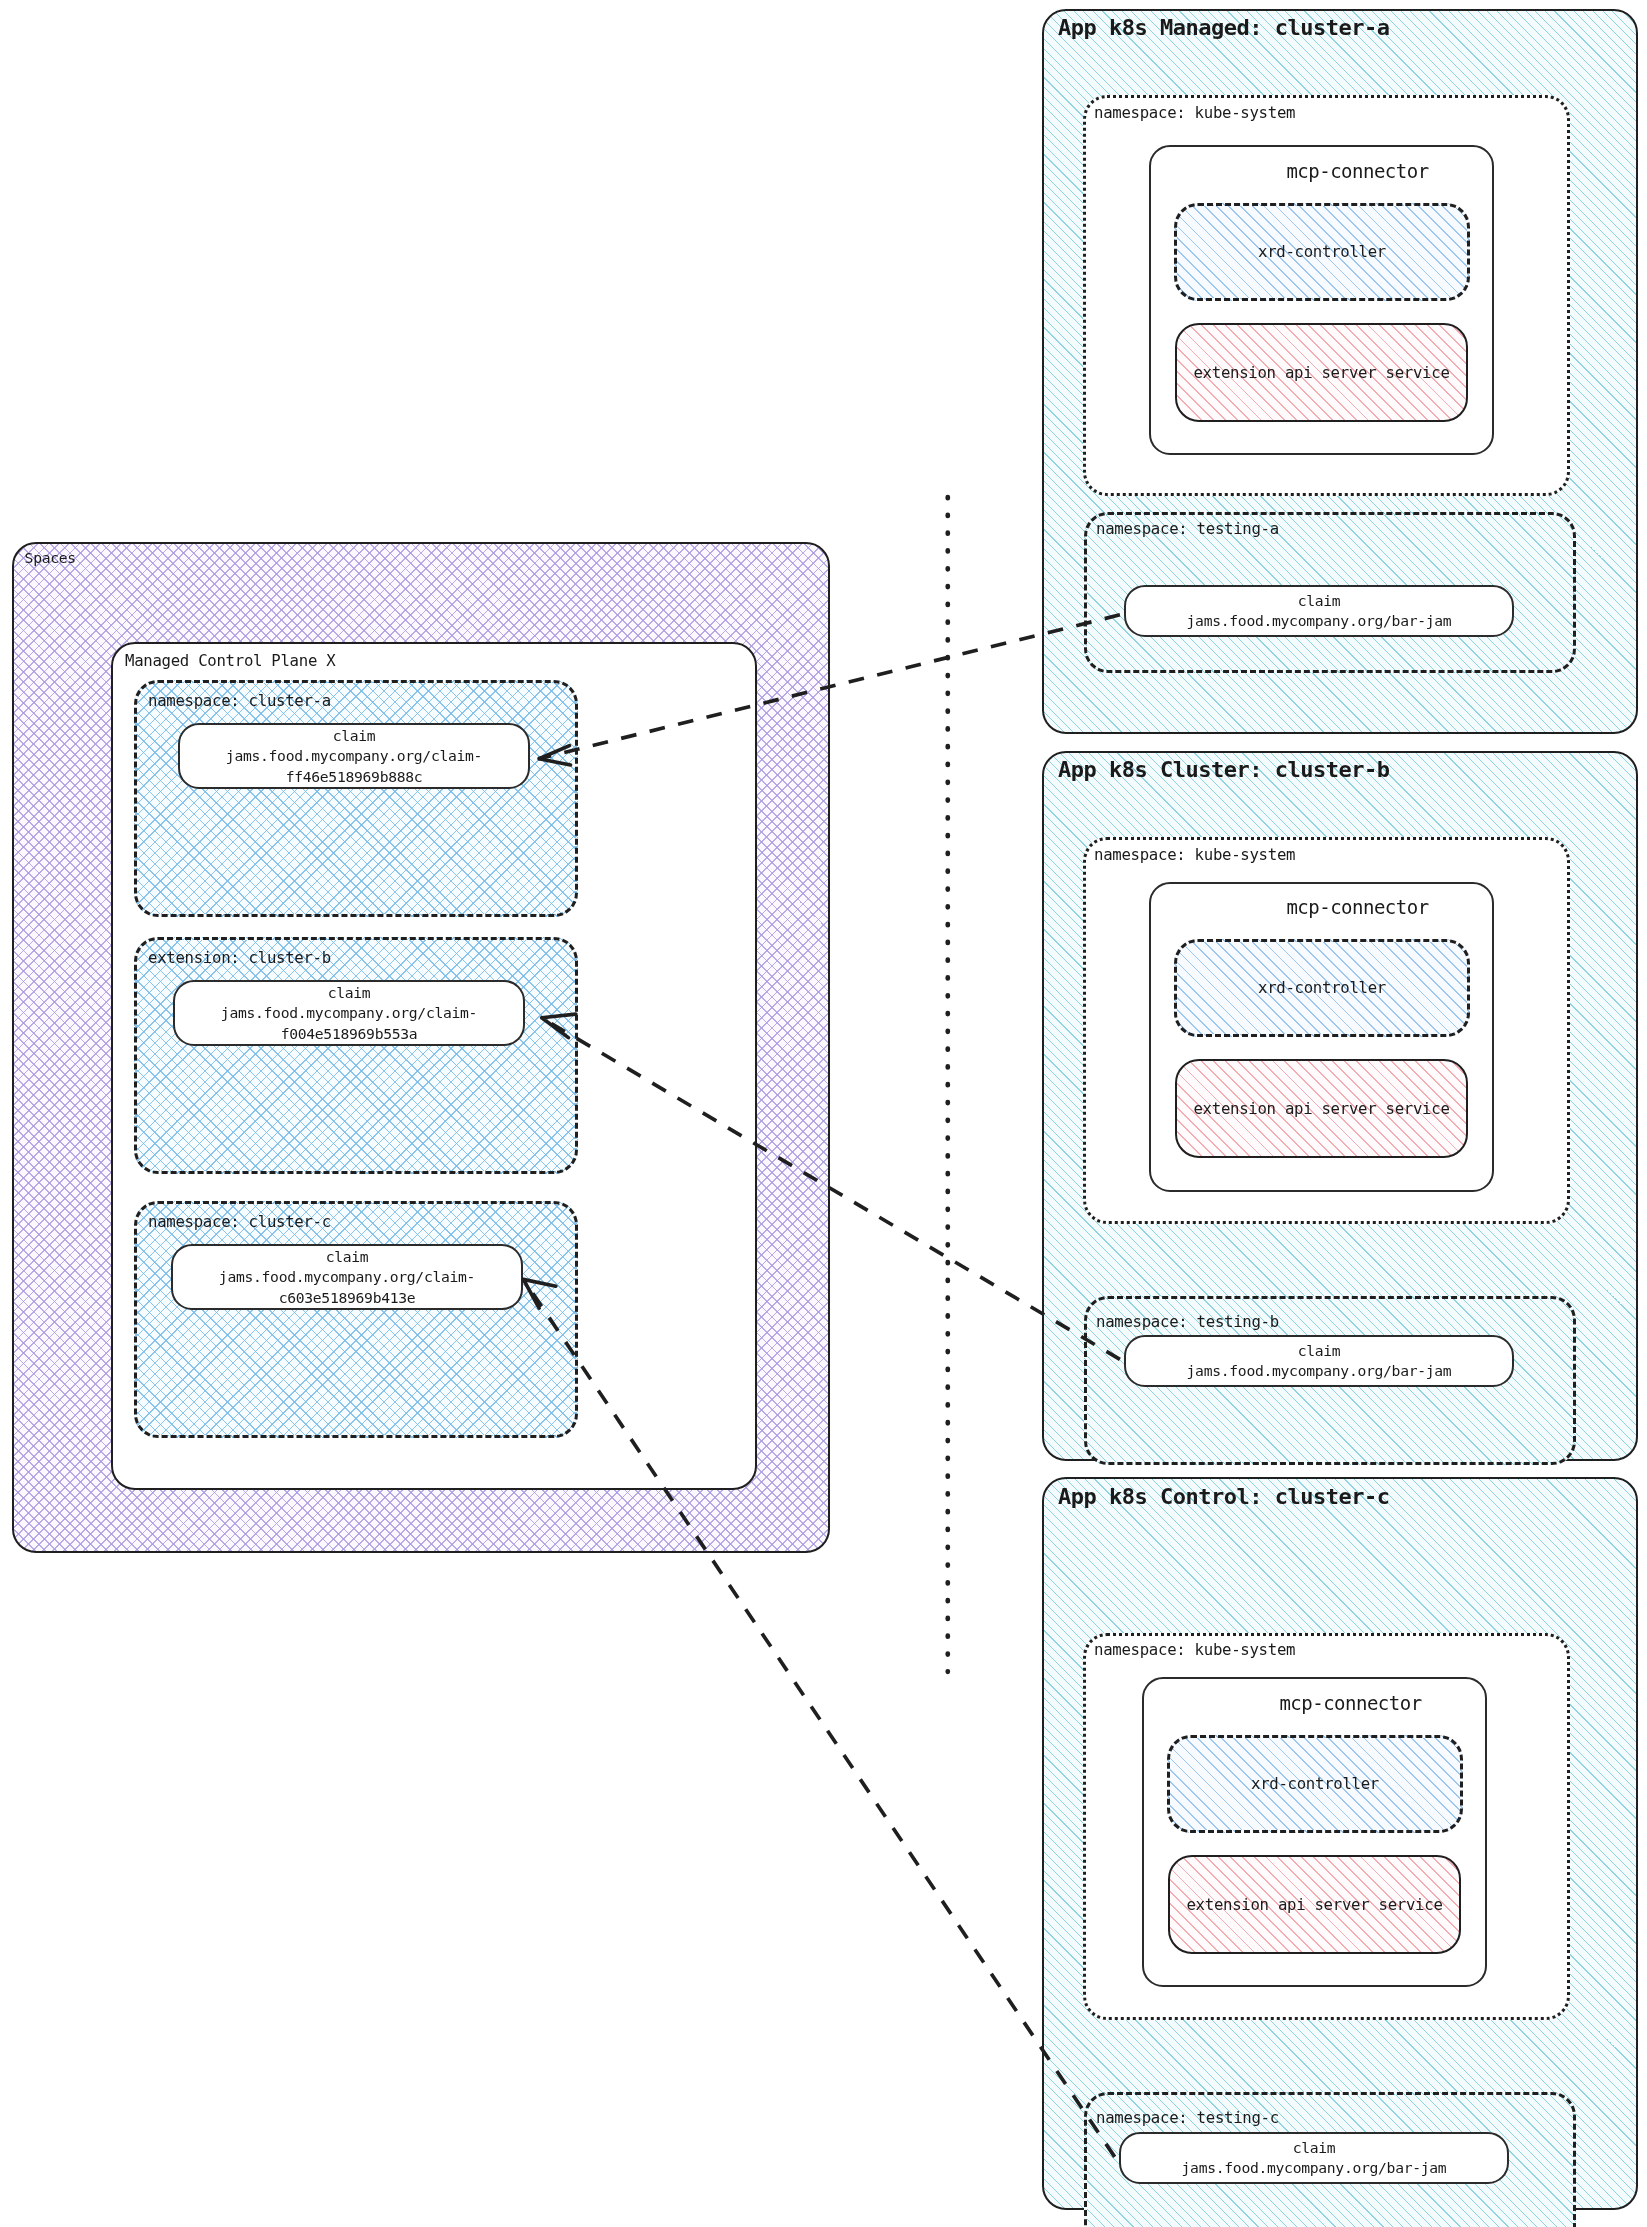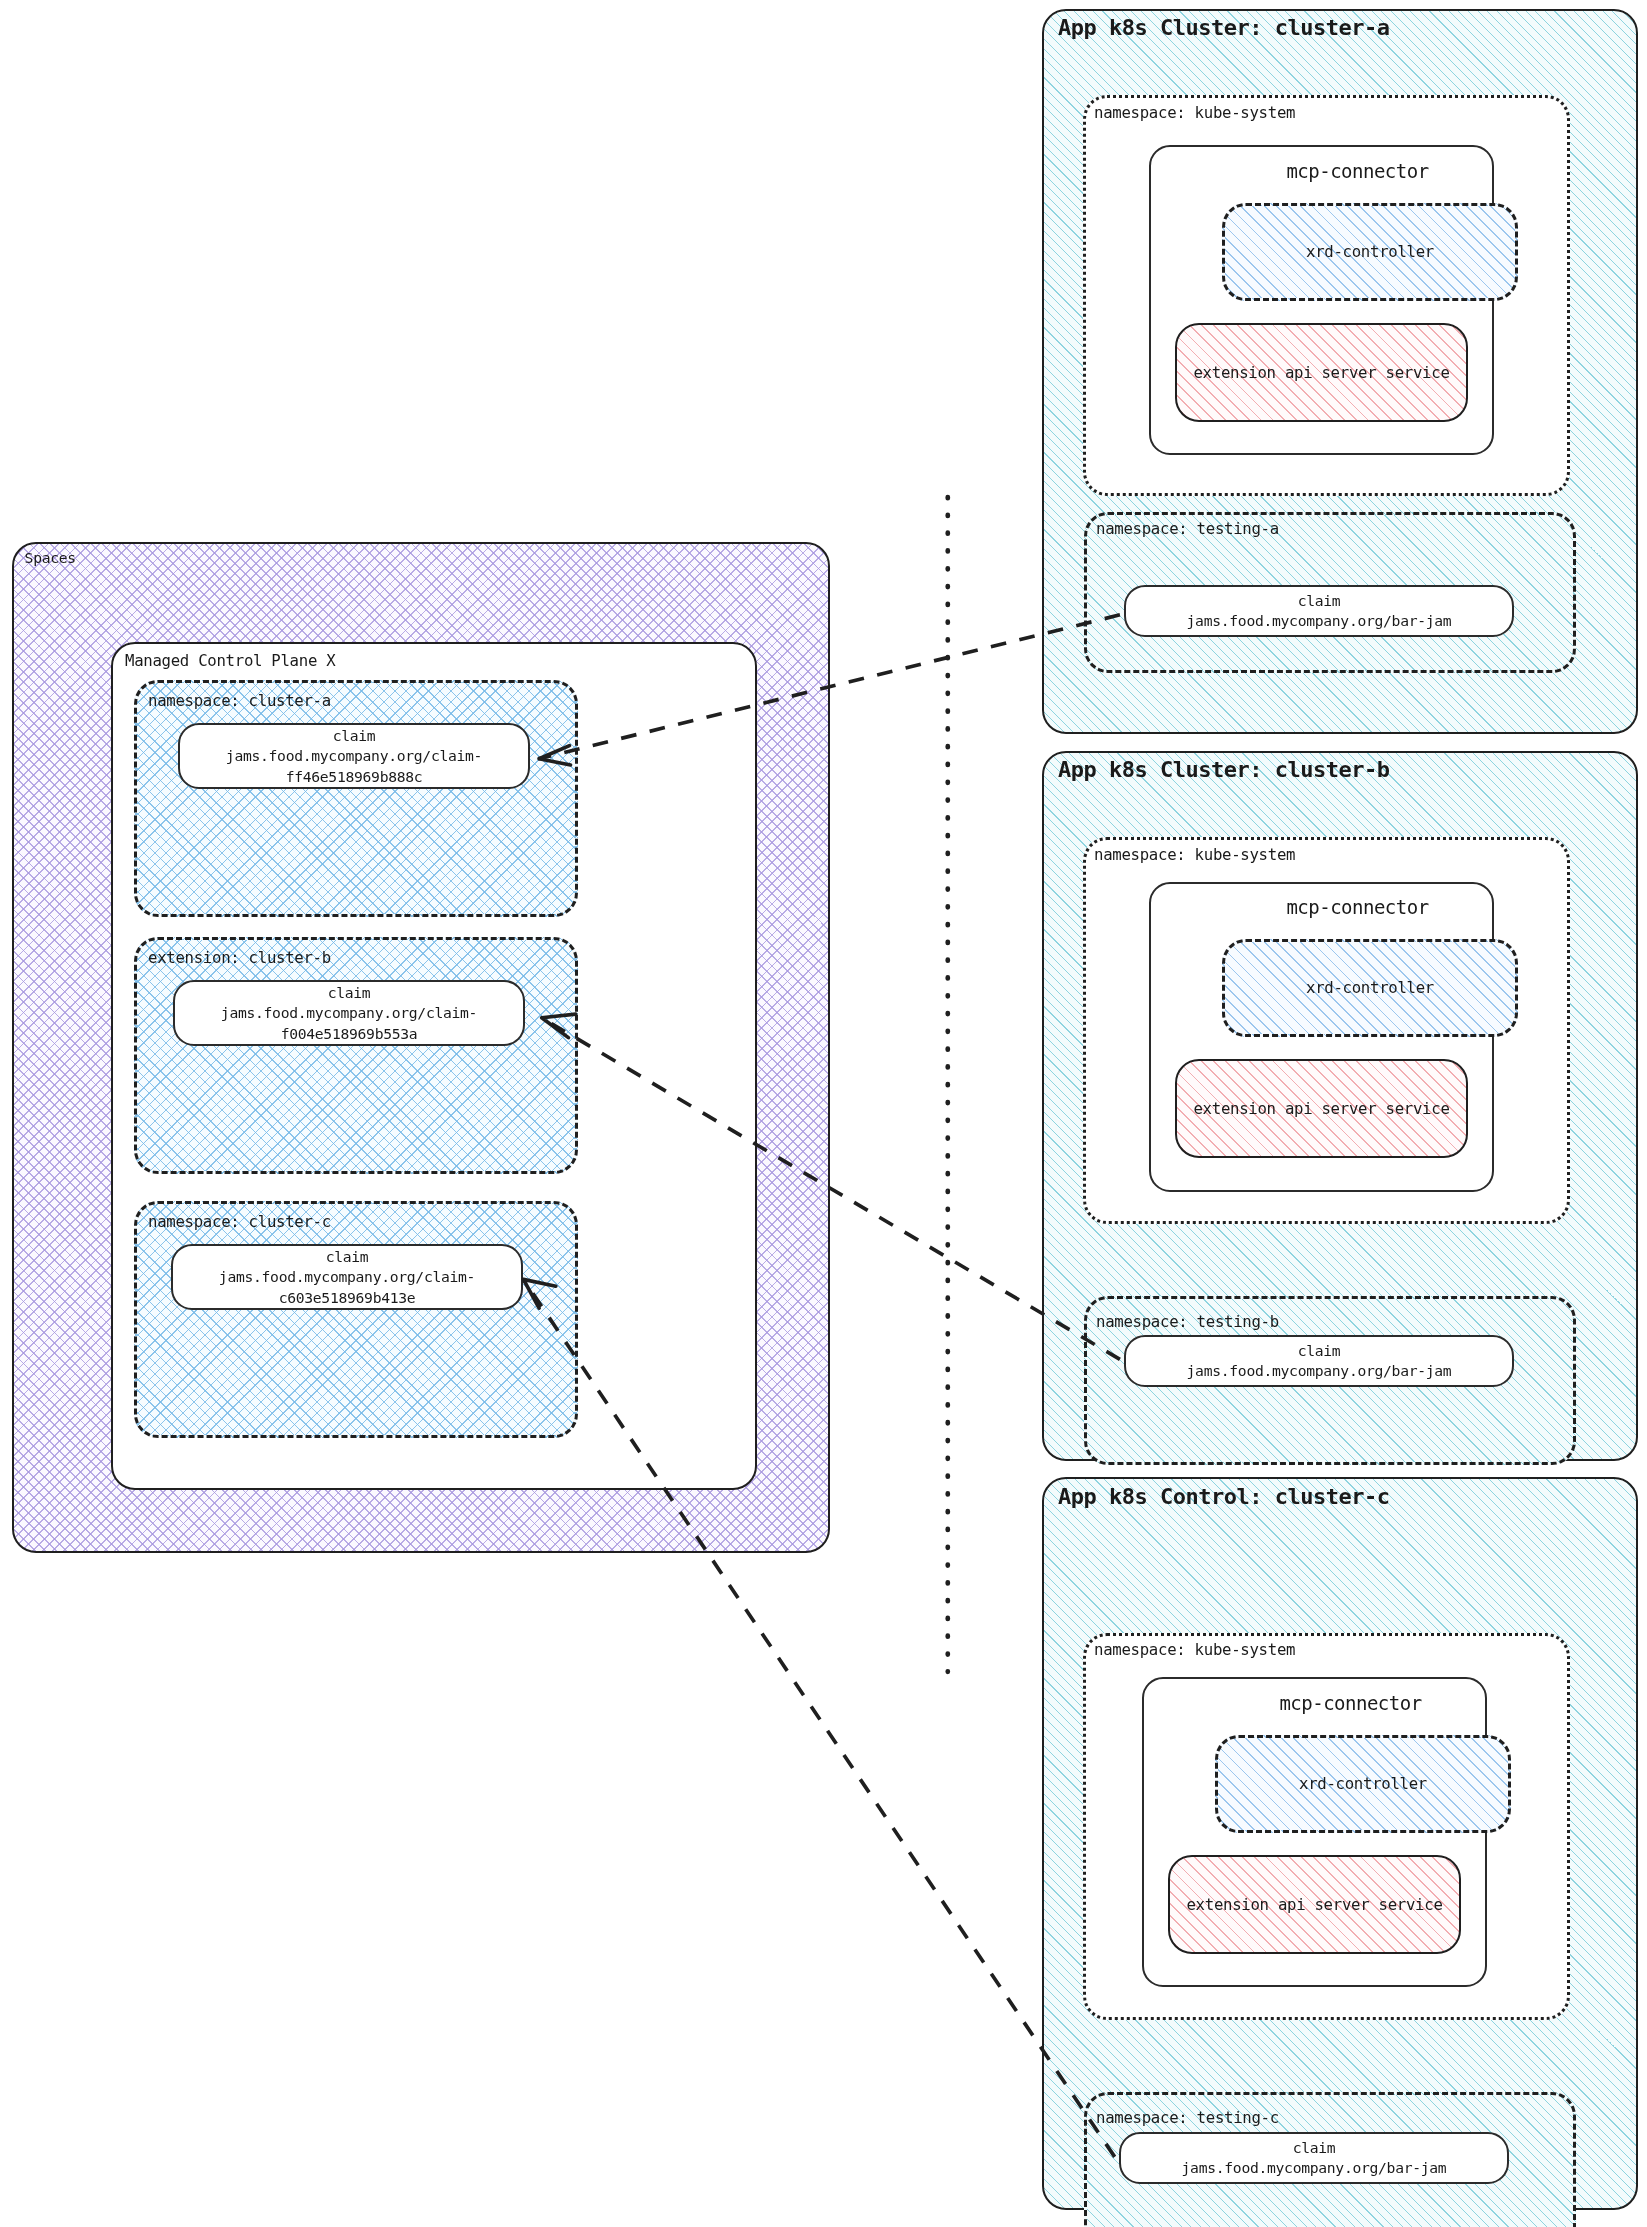--- a/index.html
+++ b/index.html
@@ -30,21 +30,20 @@
     background-color:#f3fbfc;
     background-image:repeating-linear-gradient(45deg,
       rgba(109,199,214,.75) 0px, rgba(109,199,214,.75) 0.8px,
       rgba(0,0,0,0) 0.8px, rgba(0,0,0,0) 6.8px);
   }
   .hatch-blue-diag{
     background-color:#f7fbff;
     background-image:repeating-linear-gradient(45deg,
       rgba(140,190,235,.85) 0px, rgba(140,190,235,.85) 1.2px,
       rgba(0,0,0,0) 1.2px, rgba(0,0,0,0) 8.4px);
-    margin-left:48px;
   }
   .hatch-blue-cross{
     background-color:#f6fcff;
     background-image:
       repeating-linear-gradient(45deg, rgba(120,186,232,.85) 0px, rgba(120,186,232,.85) 1px, rgba(0,0,0,0) 1px, rgba(0,0,0,0) 7.9px),
       repeating-linear-gradient(-45deg, rgba(120,186,232,.85) 0px, rgba(120,186,232,.85) 1px, rgba(0,0,0,0) 1px, rgba(0,0,0,0) 7.9px);
   }
   .hatch-purple-cross{
     background-color:#fbf9ff;
     background-image:
@@ -124,21 +123,21 @@
   <div class="corner-label ns-label" style="left:148px;top:1214px;">namespace: cluster-c</div>
   <div class="box rounded-solid-thin" style="left:171px;top:1244px;width:352px;height:66px;">
     <div class="node-text">
       <span class="l1">claim</span>
       <span class="l2">jams.food.mycompany.org/claim-</span>
       <span class="l3">c603e518969b413e</span>
     </div>
   </div>
 
   <div class="box rounded-solid hatch-teal" style="left:1042px;top:9px;width:596px;height:725px;"></div>
-  <div class="corner-label cluster-title" style="left:1058px;top:16.7px;">App k8s Cluster: cluster-a</div>
+  <div class="corner-label cluster-title" style="left:1058px;top:16.7px;">App k8s Managed: cluster-a</div>
 
   <div class="box rounded-dotted" style="left:1083px;top:95px;width:487px;height:401px;"></div>
   <div class="corner-label ns-label" style="left:1094px;top:105px;">namespace: kube-system</div>
 
   <div class="box rounded-solid-thin" style="left:1149px;top:145px;width:345px;height:310px;"></div>
   <div class="centered-title" style="left:1149px;width:345px;top:160px;">mcp-connector</div>
 
   <div class="box rounded-dashed hatch-blue-diag" style="left:1174px;top:203px;width:296px;height:98px;">
     <div class="mid-text">xrd-controller</div>
   </div>

